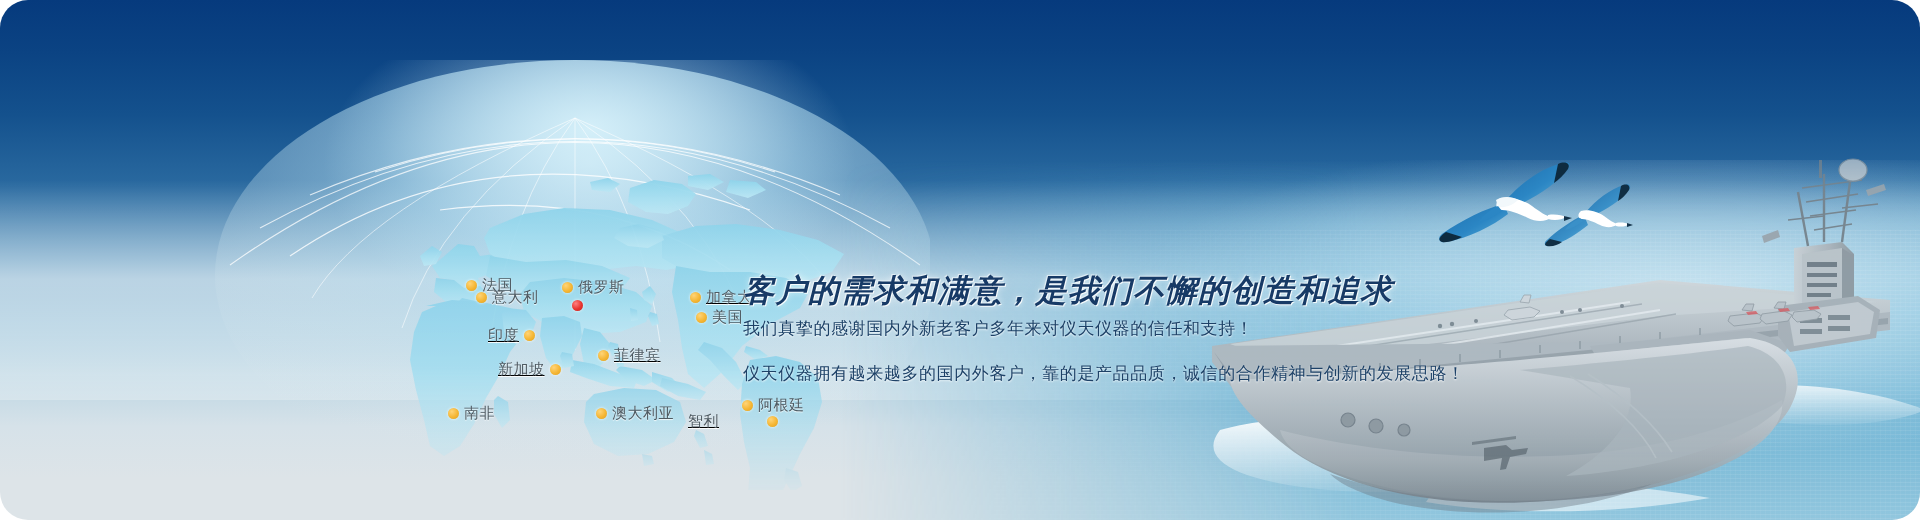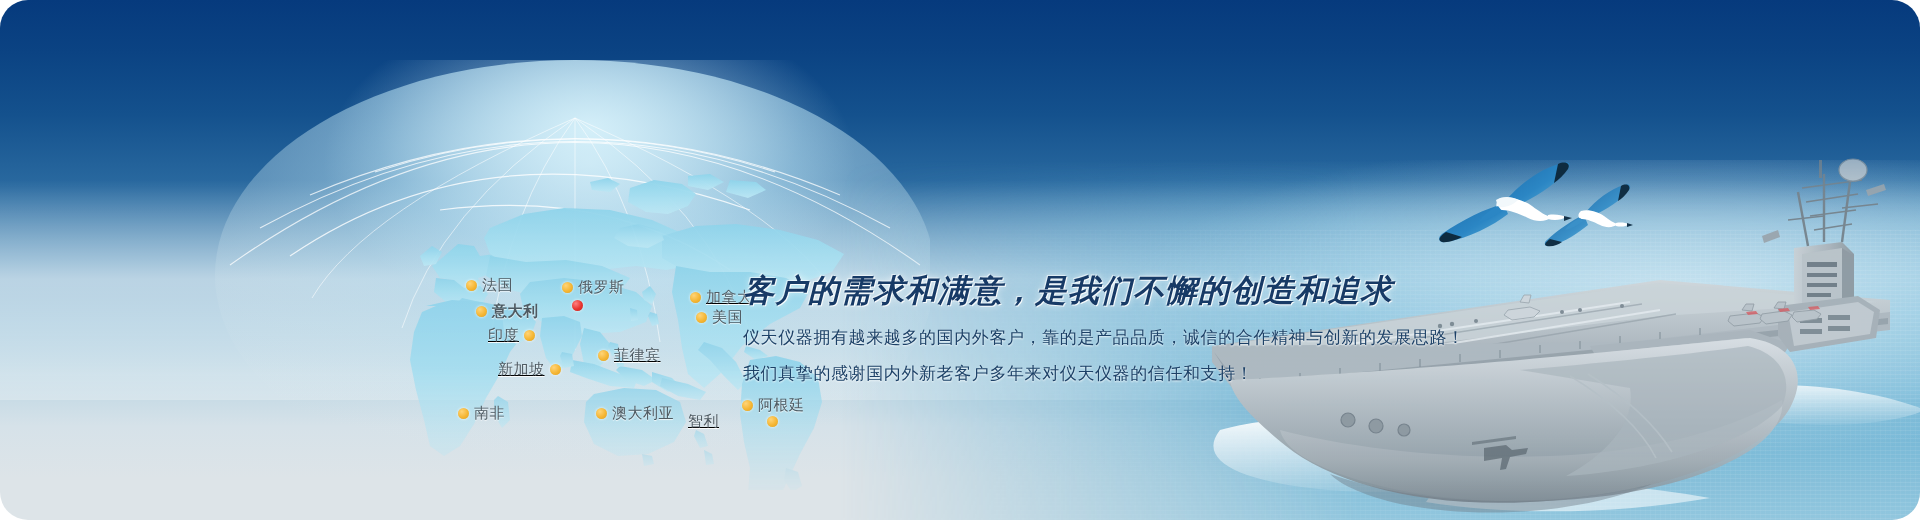--- a/index.html
+++ b/index.html
@@ -231,21 +231,21 @@
 
         <path d="M560 300 l26 -4 24 6 18 16 4 24 -8 26 -14 26 -12 26 -12 24 -12 18 -12 -6 -4 -22 2 -26 -6 -26 -4 -28 2 -30 8 -24z"></path>
         <path d="M596 408 l12 4 4 14 -10 6 -8 -12z"></path>
       </g>
     </svg>
 
     <div class="map-point" style="left:276px; top:216px;">
       <span class="dot"></span>
       <span class="map-label">法国</span>
     </div>
-    <div class="map-point" style="left:286px; top:242px;font-weight:bold;">
+    <div class="map-point" style="left:286px; top:228px;">
       <span class="dot"></span>
       <span class="map-label">意大利</span>
     </div>
     <div class="map-point" style="left:372px; top:206px;margin-top:12px;">
       <span class="dot"></span>
       <span class="map-label">俄罗斯</span>
     </div>
     <div class="map-point" style="left:382px; top:240px;">
       <span class="dot red"></span>
     </div>
@@ -266,21 +266,21 @@
       <span class="map-label">菲律宾</span>
     </div>
     <div class="map-point rev" style="left:308px; top:300px;">
       <span class="dot"></span>
       <span class="map-label">新加坡</span>
     </div>
     <div class="map-point" style="left:406px; top:344px;">
       <span class="dot"></span>
       <span class="map-label">澳大利亚</span>
     </div>
-    <div class="map-point" style="left:268px; top:344px;">
+    <div class="map-point" style="left:258px; top:344px;">
       <span class="dot"></span>
       <span class="map-label">南非</span>
     </div>
     <div class="map-point rev" style="left:498px; top:352px;gap:48px;">
       <span class="dot"></span>
       <span class="map-label">智利</span>
     </div>
     <div class="map-point" style="left:552px; top:336px;">
       <span class="dot"></span>
       <span class="map-label">阿根廷</span>
@@ -505,17 +505,17 @@
 
       <g stroke="#b6c0c6" stroke-width="1.6" fill="none" opacity=".9">
         <path d="M380 246 C420 270 452 300 466 328"></path>
         <path d="M398 244 C436 268 466 296 482 322"></path>
       </g>
     </g>
   </svg>
 
   <div class="copy">
     <h1 class="headline">客户的需求和满意，是我们不懈的创造和追求</h1>
+    <p class="subline" style="margin-top:4px;">我们真挚的感谢国内外新老客户多年来对仪天仪器的信任和支持！</p>
     <p class="subline">仪天仪器拥有越来越多的国内外客户，靠的是产品品质，诚信的合作精神与创新的发展思路！</p>
-    <p class="subline" style="margin-top:4px;">我们真挚的感谢国内外新老客户多年来对仪天仪器的信任和支持！</p>
   </div>
 
 </div>
 
 </body></html>

